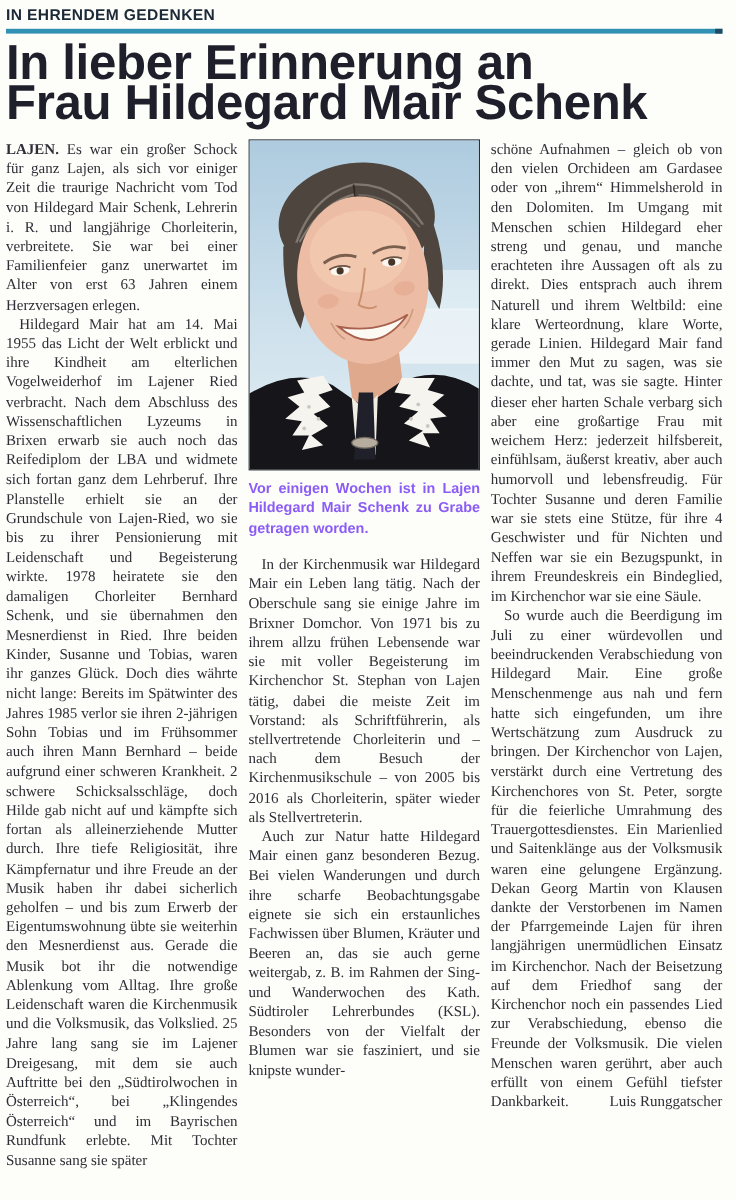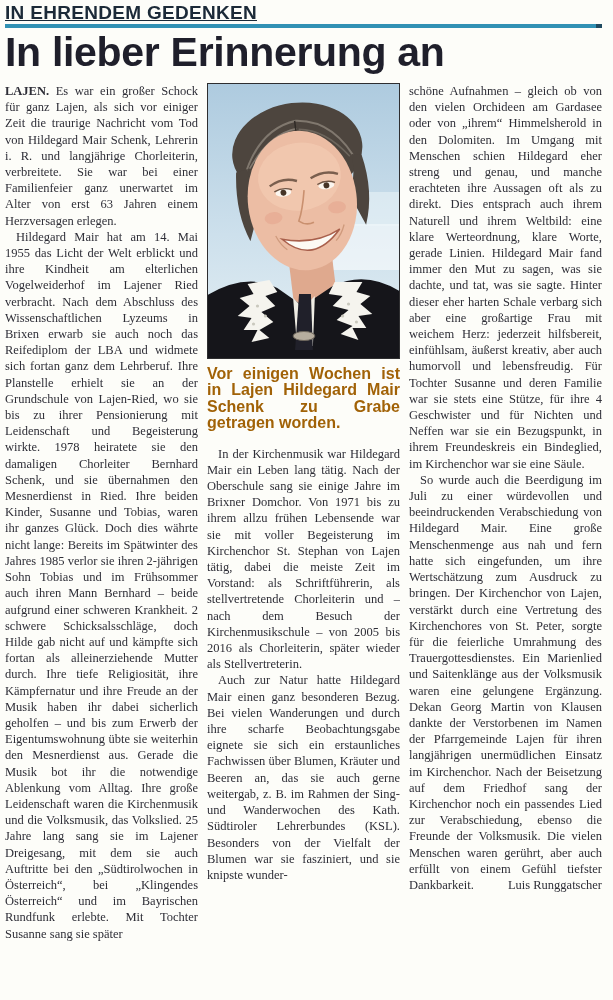--- a/index.html
+++ b/index.html
@@ -7,22 +7,22 @@
     width:613px;height:1000px;
     background:#fdfdf9;
     font-family:"Liberation Serif",serif;
     position:relative;overflow:hidden;
   }
   .page{padding:4px 7px 0 5px;box-sizing:border-box;width:613px;height:1000px;}
 
   
   .kicker{
     font-family:"Liberation Sans",sans-serif;
-    font-weight:800;font-size:19px;line-height:17px;
-    letter-spacing:.3px;color:#1c2a38;text-decoration:underline;
+    font-weight:800;font-size:13px;line-height:17px;
+    letter-spacing:.3px;color:#1c2a38;
   }
   .rule{
     margin-top:3px;height:4px;width:597px;background:#3191b4;position:relative;
   }
   .rule::after{
     content:"";position:absolute;right:0;top:0;width:6px;height:4px;background:#1f4a60;
   }
   .headline{
     margin-top:8px;
     font-family:"Liberation Sans",sans-serif;
@@ -42,36 +42,37 @@
   .dateline{font-weight:700;}
 
   
   .photo-frame{
     width:193px;height:276px;box-sizing:border-box;
     border:1.5px solid #2e2e30;background:#cfe2ec;margin-bottom:7px;
   }
   .photo-frame svg{display:block;width:100%;height:100%;}
   .caption{
     font-family:"Liberation Sans",sans-serif;
-    font-size:16px;line-height:16.4px;font-weight:600;
-    color:#a16207;text-align:justify;margin-bottom:14px;
+    font-size:12px;line-height:16.4px;font-weight:600;
+    color:#8b5cf6;text-align:justify;margin-bottom:14px;
   }
 
   .byline{float:right;padding-left:8px;}
 </style>
 </head>
 <body>
 
 <div class="page">
 
   <div class="kicker">IN EHRENDEM GEDENKEN</div>
   <div class="rule"></div>
 
   <div class="headline">
     <div>In lieber Erinnerung an</div>
+    <div>Frau Hildegard Mair Schenk</div>
   </div>
 
   <div class="cols">
 
     <div class="col">
       <p><b class="dateline">LAJEN.</b> <span>Es war ein großer Schock für ganz Lajen, als sich vor einiger Zeit die traurige Nachricht vom Tod von Hildegard Mair Schenk, Lehrerin i. R. und langjährige Chorleiterin, verbreitete. Sie war bei einer Familienfeier ganz unerwartet im Alter von erst 63 Jahren einem Herzversagen erlegen.</span></p>
       <p class="indent">Hildegard Mair hat am 14. Mai 1955 das Licht der Welt erblickt und ihre Kindheit am elterlichen Vogelweiderhof im Lajener Ried verbracht. Nach dem Abschluss des Wissenschaftlichen Lyzeums in Brixen erwarb sie auch noch das Reifediplom der LBA und widmete sich fortan ganz dem Lehrberuf. Ihre Planstelle erhielt sie an der Grundschule von Lajen-Ried, wo sie bis zu ihrer Pensionierung mit Leidenschaft und Begeisterung wirkte. 1978 heiratete sie den damaligen Chorleiter Bernhard Schenk, und sie übernahmen den Mesnerdienst in Ried. Ihre beiden Kinder, Susanne und Tobias, waren ihr ganzes Glück. Doch dies währte nicht lange: Bereits im Spätwinter des Jahres 1985 verlor sie ihren 2-jährigen Sohn Tobias und im Frühsommer auch ihren Mann Bernhard – beide aufgrund einer schweren Krankheit. 2 schwere Schicksalsschläge, doch Hilde gab nicht auf und kämpfte sich fortan als alleinerziehende Mutter durch. Ihre tiefe Religiosität, ihre Kämpfernatur und ihre Freude an der Musik haben ihr dabei sicherlich geholfen – und bis zum Erwerb der Eigentumswohnung übte sie weiterhin den Mesnerdienst aus. Gerade die Musik bot ihr die notwendige Ablenkung vom Alltag. Ihre große Leidenschaft waren die Kirchenmusik und die Volksmusik, das Volkslied. 25 Jahre lang sang sie im Lajener Dreigesang, mit dem sie auch Auftritte bei den „Südtirolwochen in Österreich“, bei „Klingendes Österreich“ und im Bayrischen Rundfunk erlebte. Mit Tochter Susanne sang sie später</p>
     </div>
 
     <div class="col">

